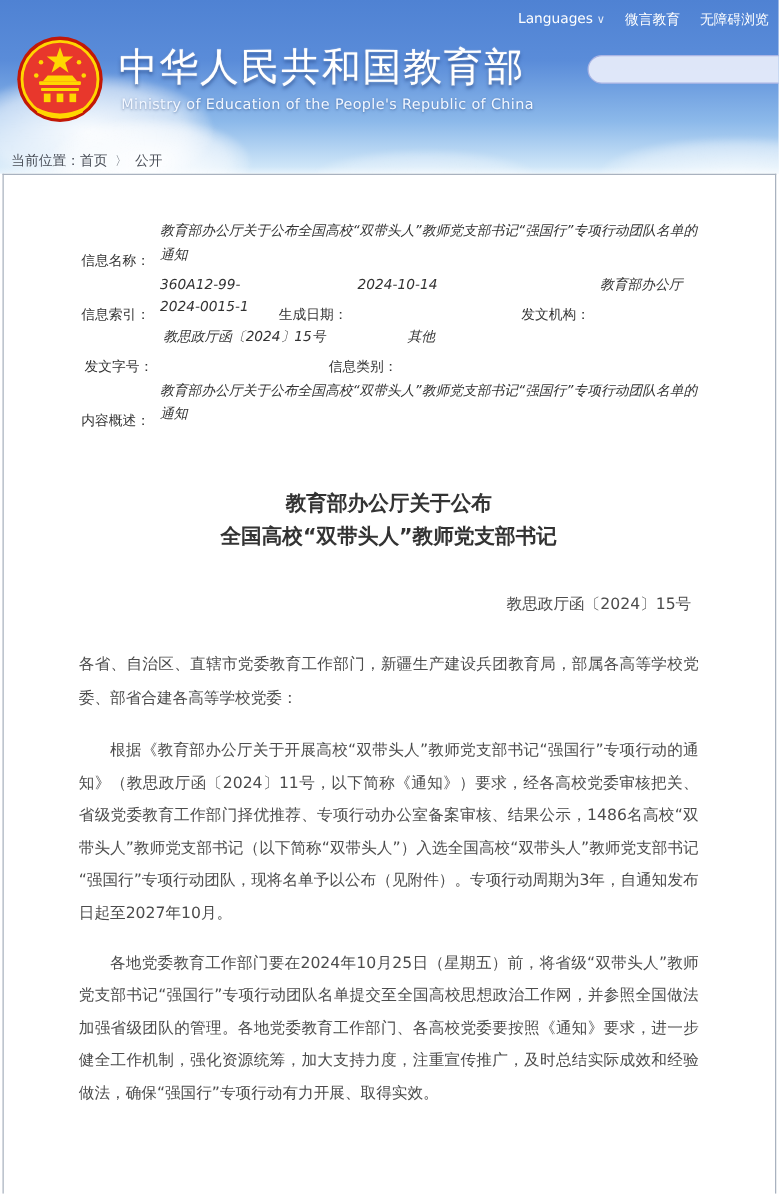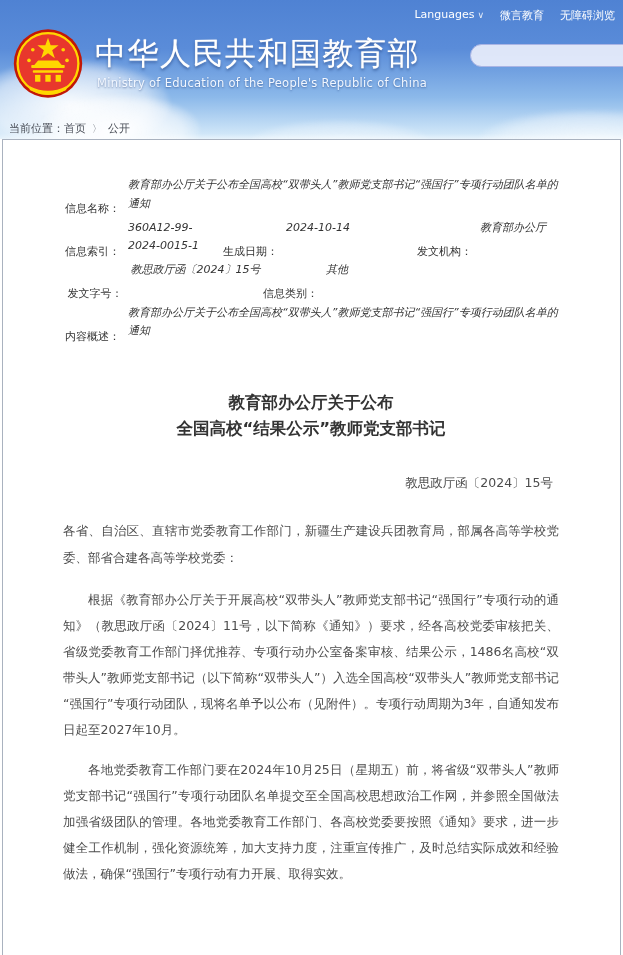--- a/index.html
+++ b/index.html
@@ -137,21 +137,21 @@
     </div>
     <div class="meta-row">
       <span class="meta-label">内容概述：</span>
       <span class="meta-val">教育部办公厅关于公布全国高校“双带头人”教师党支部书记“强国行”专项行动团队名单的通知</span>
     </div>
   </div>
 
   <div class="doc">
     <div class="doc-title">
       <div>教育部办公厅关于公布</div>
-      <div>全国高校“结果公示”教师党支部书记</div>
+      <div>全国高校“双带头人”教师党支部书记</div>
     </div>
 
     <div class="doc-number">教思政厅函〔2024〕15号</div>
 
     <div class="salutation">各省、自治区、直辖市党委教育工作部门，新疆生产建设兵团教育局，部属各高等学校党委、部省合建各高等学校党委：</div>
 
     <p class="para first">根据《教育部办公厅关于开展高校“双带头人”教师党支部书记“强国行”专项行动的通知》（教思政厅函〔2024〕11号，以下简称《通知》）要求，经各高校党委审核把关、省级党委教育工作部门择优推荐、专项行动办公室备案审核、结果公示，1486名高校“双带头人”教师党支部书记（以下简称“双带头人”）入选全国高校“双带头人”教师党支部书记“强国行”专项行动团队，现将名单予以公布（见附件）。专项行动周期为3年，自通知发布日起至2027年10月。</p>
     <p class="para">各地党委教育工作部门要在2024年10月25日（星期五）前，将省级“双带头人”教师党支部书记“强国行”专项行动团队名单提交至全国高校思想政治工作网，并参照全国做法加强省级团队的管理。各地党委教育工作部门、各高校党委要按照《通知》要求，进一步健全工作机制，强化资源统筹，加大支持力度，注重宣传推广，及时总结实际成效和经验做法，确保“强国行”专项行动有力开展、取得实效。</p>
 
   </div>

